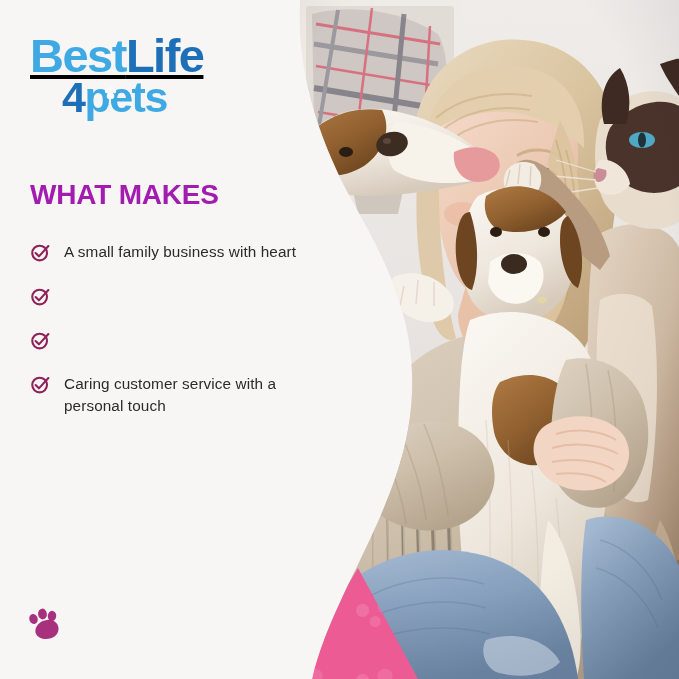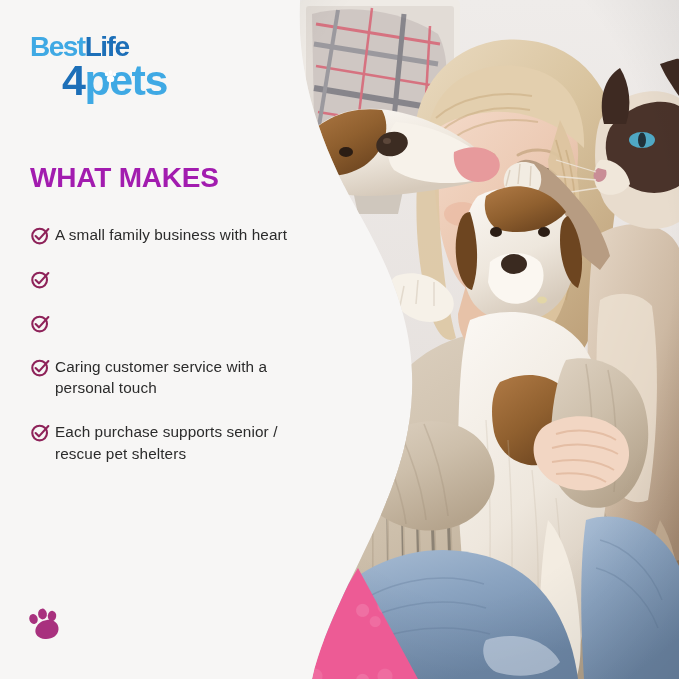--- a/index.html
+++ b/index.html
@@ -51,21 +51,21 @@
   
   #left-col {
     position:absolute;
     top:0; left:0;
     width:310px; height:679px;
     padding:34px 0 0 30px;
   }
 
   
   #logo { margin-bottom:60px; user-select:none; }
-  .logo-l1 { display:block; font-size:28px; font-weight:bold; line-height:.92; letter-spacing:-1.5px; }
+  .logo-l1 { display:block; font-size:47px; font-weight:bold; line-height:.92; letter-spacing:-1.5px;text-decoration:underline; }
   .logo-l2 { display:block; font-size:43px; font-weight:bold; line-height:.95; letter-spacing:-1.5px; margin-left:32px; position:relative; }
   .lg-best { color:#3fa9e4; }
   .lg-life { color:#1d6fb8; }
   .lg-4    { color:#1d6fb8; }
   .lg-pets { color:#3fa9e4; position:relative;text-align:right; }
   .lg-paw {
     position:absolute; left:19px; top:14px;
     width:15px; height:13px;
   }
 
@@ -79,21 +79,21 @@
     margin-bottom:30px;
     max-width:280px;
   }
   #headline span { display:block; }
 
   
   #bullets { list-style:none; }
   .bullet {
     display:flex;
     align-items:flex-start;
-    gap:4px;
+    gap:13px;
     margin-bottom:22px;
   }
   .bullet-icon { flex:0 0 auto; margin-top:1px; }
   .bullet-text {
     color:#2b2b2b;
     font-size:15.3px;
     line-height:1.42;
     max-width:290px;
     letter-spacing:.1px;
   }
@@ -408,27 +408,20 @@
       </li>
 
       <li class="bullet">
         <svg class="bullet-icon" width="21" height="21" viewBox="0 0 24 24">
           <circle cx="11" cy="12.6" r="8.4" fill="none" stroke="#8e2259" stroke-width="2.4"></circle>
           <path d="M6.4,12.6 L10.2,16.4 L21,4.6" fill="none" stroke="#8e2259" stroke-width="2.4" stroke-linecap="round" stroke-linejoin="round"></path>
         </svg>
         <span class="bullet-text">Caring customer service with a personal touch</span>
       </li>
 
-      <li class="bullet">
-        <svg class="bullet-icon" width="21" height="21" viewBox="0 0 24 24">
-          <circle cx="11" cy="12.6" r="8.4" fill="none" stroke="#8e2259" stroke-width="2.4"></circle>
-          <path d="M6.4,12.6 L10.2,16.4 L21,4.6" fill="none" stroke="#8e2259" stroke-width="2.4" stroke-linecap="round" stroke-linejoin="round"></path>
-        </svg>
-        <span class="bullet-text">Each purchase supports senior / rescue pet shelters</span>
-      </li>
 
     </ul>
   </div>
 
   <svg id="bottom-paw" width="38" height="36" viewBox="0 0 38 36">
     <ellipse cx="6.5" cy="12" rx="4.2" ry="5" fill="#a8317e" transform="rotate(-18 6.5 12)"></ellipse>
     <ellipse cx="15.5" cy="7" rx="4.4" ry="5.4" fill="#a8317e" transform="rotate(-6 15.5 7)"></ellipse>
     <ellipse cx="25" cy="9" rx="4.2" ry="5.2" fill="#a8317e" transform="rotate(10 25 9)"></ellipse>
     <path d="M20,13 C27,12 32,17 31.5,22.5 C31,28.5 25,32.5 18,32 C11.5,31.5 7.5,27.5 8.5,22.5 C9.4,17.8 14,13.7 20,13 Z" fill="#a8317e"></path>
   </svg>

